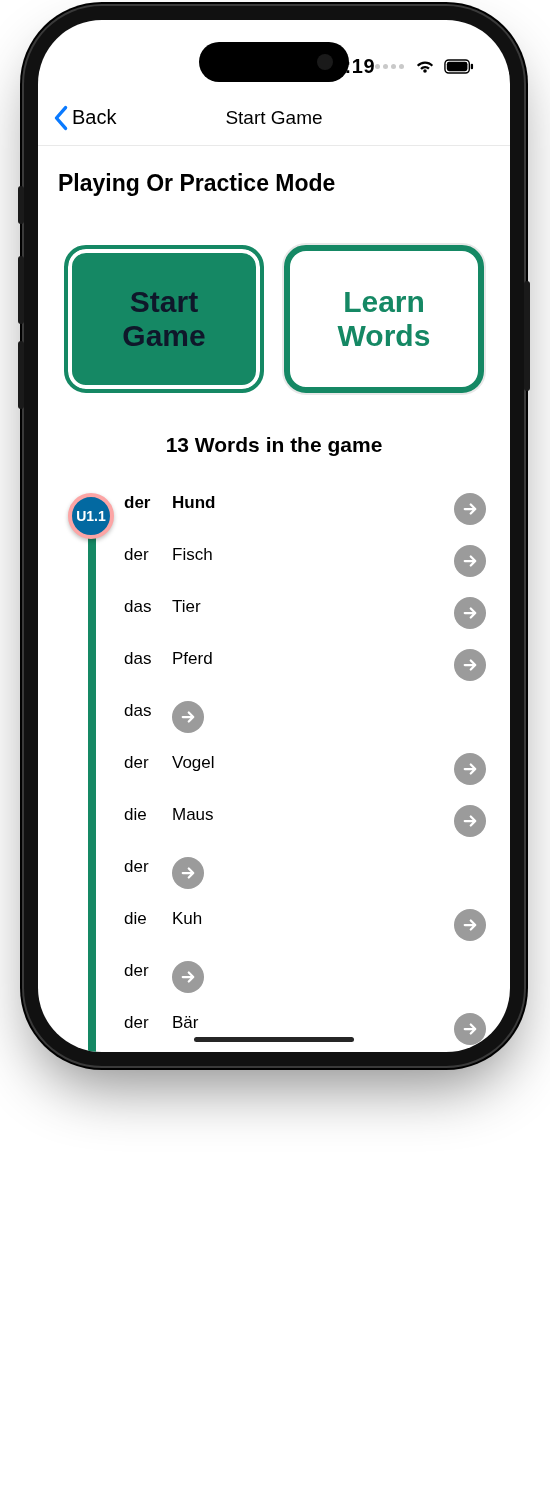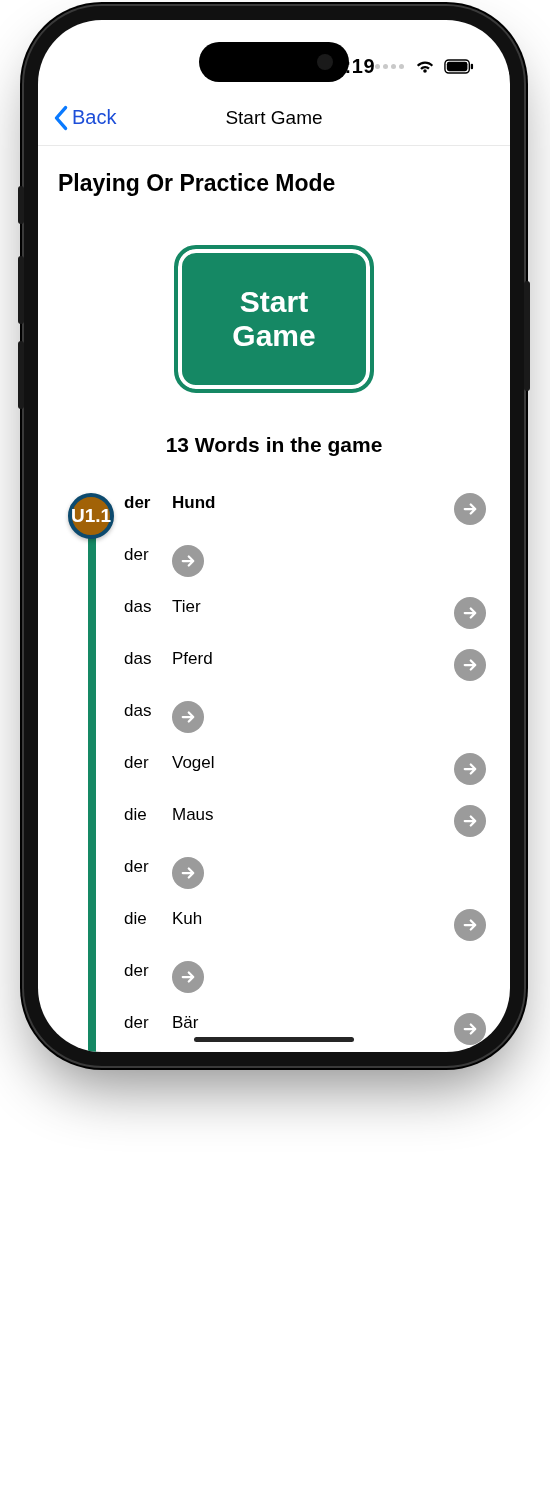--- a/index.html
+++ b/index.html
@@ -88,21 +88,21 @@
   .navbar {
     position: absolute;
     top: 70px; left:0; right:0;
     height: 56px;
     display:flex;
     align-items:center;
     border-bottom:1px solid #e9e9e9;
   }
   .back {
     display:flex; align-items:center;
-    color:#1d4ed8;
+    color:#000000;
     font-size:20px;
     padding-left:14px;
     gap:2px;
   }
   .back svg{ width:18px; height:26px; }
   .nav-title{
     position:absolute; left:0; right:0;
     text-align:center;
     font-size:19px;
     font-weight:500;
@@ -134,21 +134,21 @@
     display:flex;
     align-items:center; justify-content:center;
     text-align:center;
     font-size:30px;
     font-weight:800;
     line-height:1.15;
     position:relative;
   }
   .bigbtn.primary{
     background:#158864;
-    color:#ffffff;
+    color:#0f172a;
     border:4px solid #158864;
     box-shadow: inset 0 0 0 4px #fff;
   }
   .bigbtn.secondary{
     background:#fff;
     color:#158864;
     border:6px solid #158864;
     box-shadow: 0 0 0 2px #e8e8e8;
   }
 
@@ -168,26 +168,26 @@
     left:30px; top:20px; bottom:-40px;
     width:8px;
     background:#158864;
     border-radius:4px;
   }
   .unit-badge{
     position:absolute;
     left:10px; top:0;
     width:46px; height:46px;
     border-radius:50%;
-    background:#a16207;
+    background:#0369a1;
     color:#fff;
-    font-size:19px;
+    font-size:14px;
     font-weight:700;
     display:flex; align-items:center; justify-content:center;
-    border:4px solid #0c4a6e;
+    border:4px solid #fca5a5;
     box-shadow:0 2px 4px rgba(0,0,0,.25);
     z-index:2;
   }
 
   .row{
     height:52px;
     display:flex;
     font-size:17px;
   }
   .row .article{ width:48px; font-weight:400;}
@@ -276,39 +276,44 @@
       </div>
 
       <div class="content">
         <div class="heading">Playing Or Practice Mode</div>
 
         <div class="big-buttons">
           <div class="bigbtn primary">
             <span style="white-space:pre-line;">Start
 Game</span>
           </div>
+          <div class="bigbtn secondary">
+            <span style="white-space:pre-line;">Learn
+Words</span>
+          </div>
         </div>
 
         <div class="wordcount">13 Words in the game</div>
 
         <div class="timeline">
           <div class="rail"></div>
           <div class="unit-badge">U1.1</div>
           <div id="rows">
               <div class="row">
     <span class="article">der</span>
     <span class="word">Hund</span>
     <span class="go">
       <svg viewBox="0 0 24 24">
                     <path fill="none" stroke="#fff" stroke-width="3" stroke-linecap="round" stroke-linejoin="round" d="M5 12h13M13 6l6 6-6 6"></path>
                   </svg>
     </span>
   </div>
               <div class="row">
     <span class="article">der</span>
+    <span class="word">Fisch</span>
     <span class="go">
       <svg viewBox="0 0 24 24">
                     <path fill="none" stroke="#fff" stroke-width="3" stroke-linecap="round" stroke-linejoin="round" d="M5 12h13M13 6l6 6-6 6"></path>
                   </svg>
     </span>
   </div>
               <div class="row">
     <span class="article">das</span>
     <span class="word">Tier</span>
     <span class="go">

